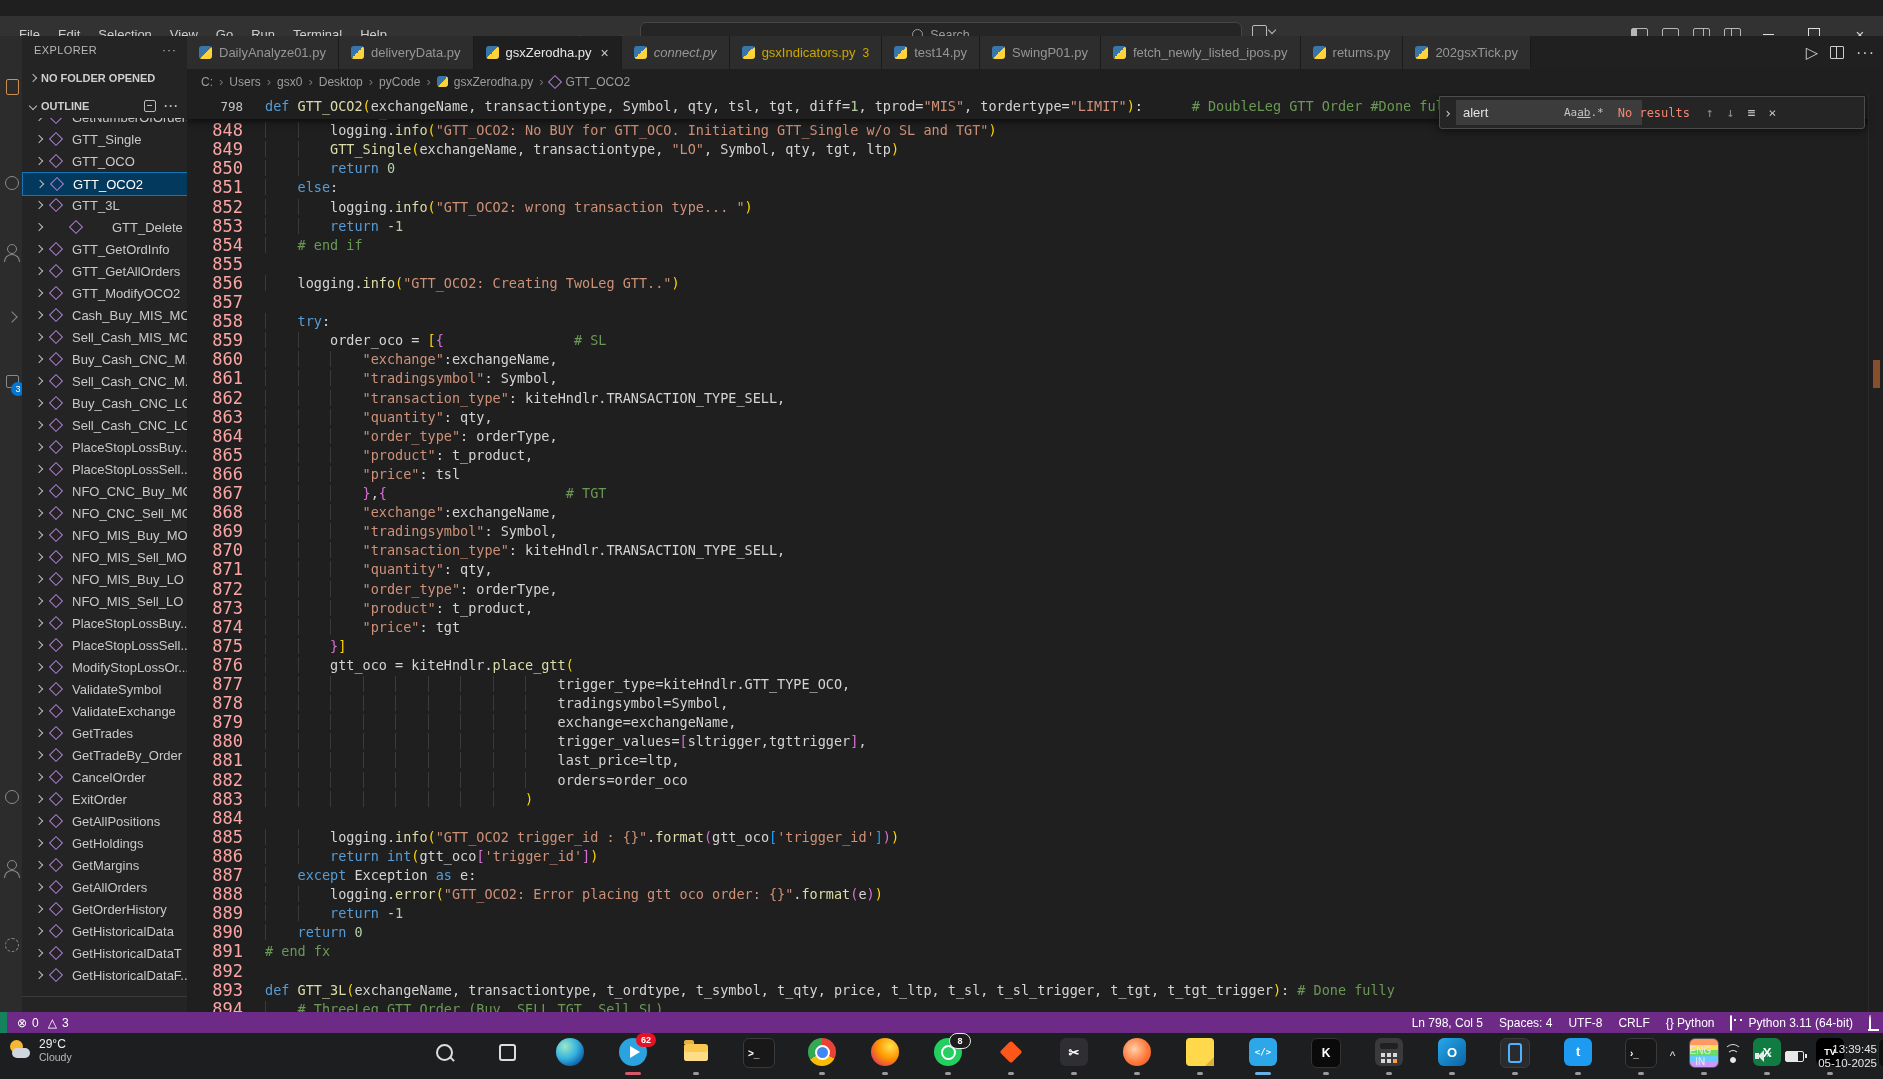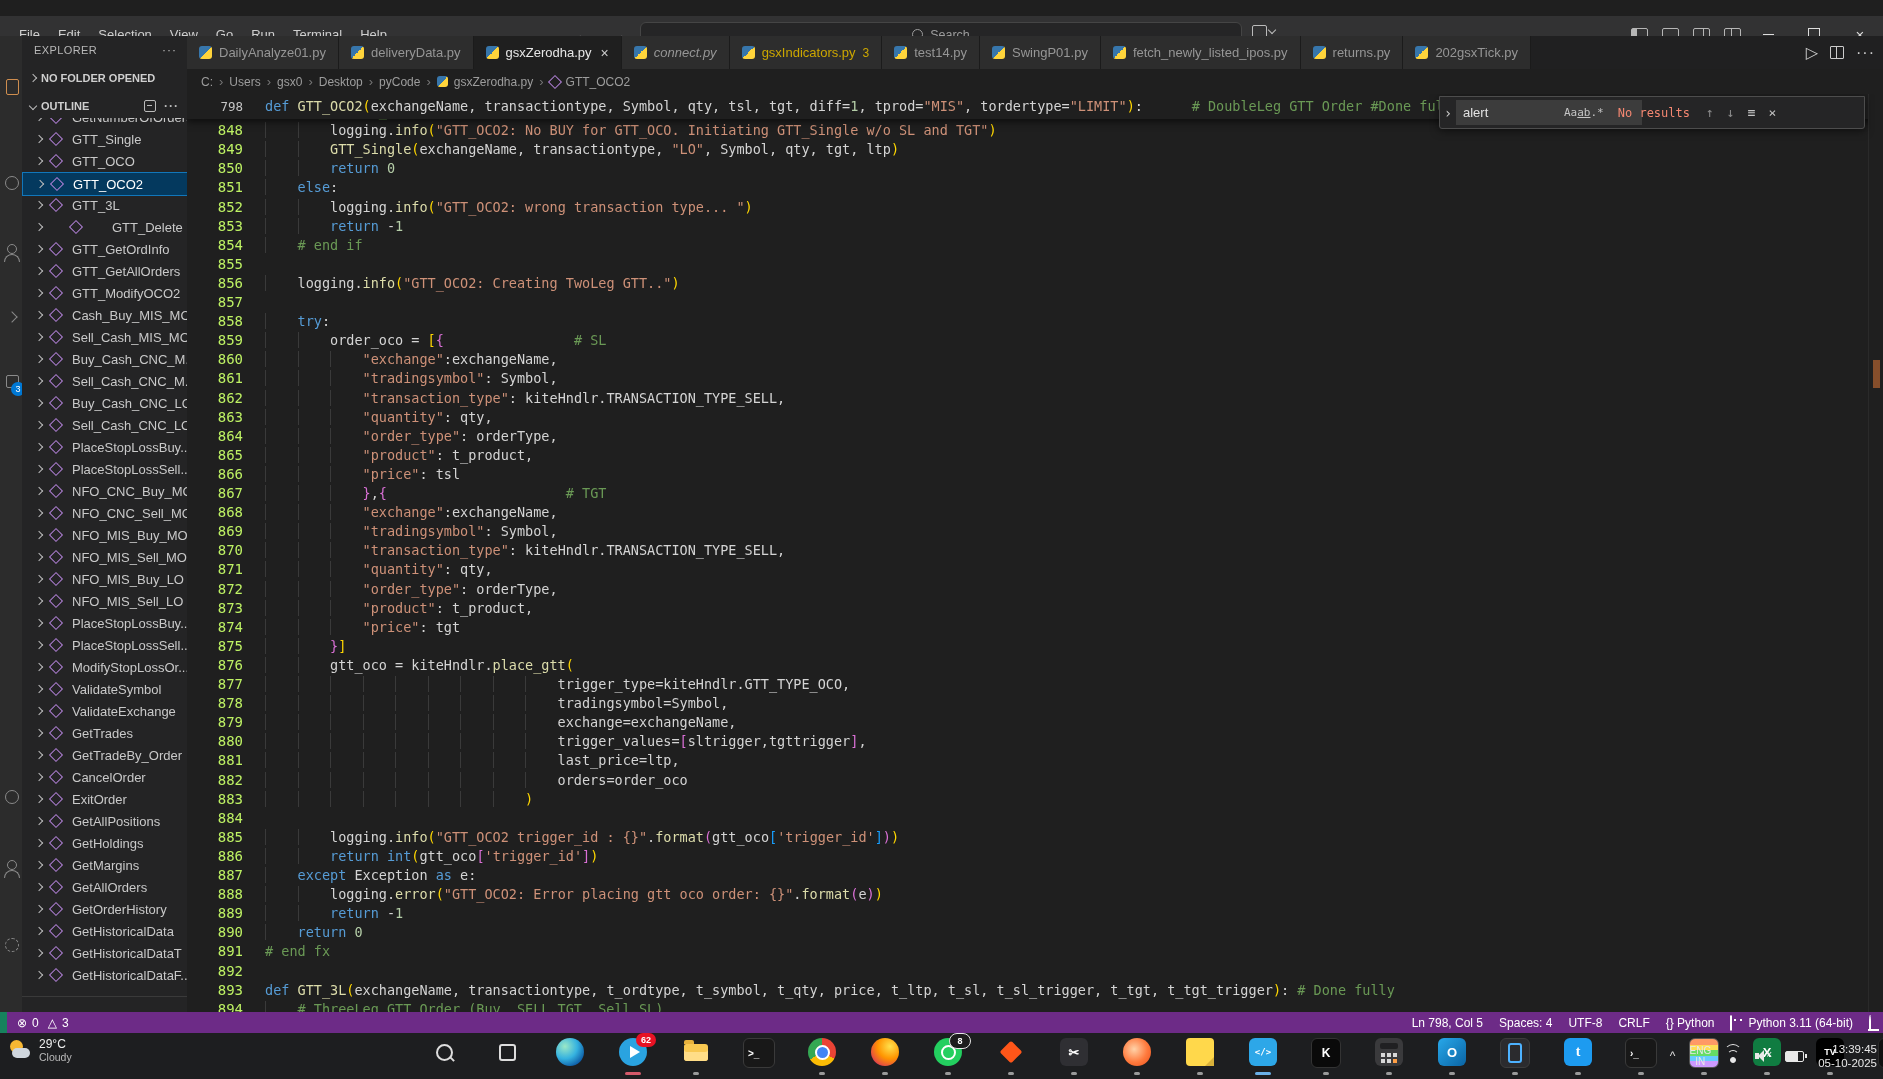--- a/index.html
+++ b/index.html
@@ -78,21 +78,21 @@
   .split-ic::before{content:"";position:absolute;left:5px;top:0;bottom:0;width:1px;background:#ccc}
   #breadcrumb{position:absolute;left:187px;top:69px;width:1696px;height:25px;background:#1f1f1f;display:flex;align-items:center;
               gap:6px;font-size:12px;color:#9d9d9d;padding-left:14px}
   #breadcrumb .sep{color:#767676;font-size:13px}
   #breadcrumb .sym{width:8px;height:8px;border:1.2px solid #b180d7;transform:rotate(45deg);display:inline-block}
 
   
   #code{position:absolute;left:187px;top:94px;width:1696px;height:918px;background:#1f1f1f;overflow:hidden;
         font-family:"DejaVu Sans Mono",monospace;font-size:13.5px}
   .cl{position:absolute;left:0;width:100%;height:19.1px;line-height:19.1px;white-space:pre}
-  .cl .ln{position:absolute;left:0;width:56px;text-align:right;color:#bef264;font-size:14px}
+  .cl .ln{position:absolute;left:0;width:56px;text-align:right;color:#fca5a5;font-size:17px}
   .cl .txt{position:absolute;left:78px;white-space:pre}
   .ind{background:repeating-linear-gradient(to right,#3a3a3a 0 1px,transparent 1px 4ch)}
   .sg-k{color:#569cd6}.sg-f{color:#dcdcaa}.sg-s{color:#ce9178}.sg-c{color:#6a9955}
   .sg-n{color:#b5cea8}.sg-t{color:#d4d4d4}.sg-b1{color:#ffd700}.sg-b2{color:#da70d6}.sg-b3{color:#179fff}
   #sticky{position:absolute;left:0;top:0;width:100%;height:25px;line-height:25px;background:#1f1f1f;z-index:5;
           box-shadow:0 3px 7px rgba(0,0,0,.55);white-space:pre}
   #sticky .ln{position:absolute;left:0;width:56px;text-align:right;color:#c6c6c6;font-size:12.5px}
   #sticky .txt{position:absolute;left:78px}
   #scrollbar{position:absolute;right:0;top:0;width:14px;height:100%;background:#1f1f1f;border-left:1px solid #2a2a2a;z-index:6}
   #scrollmark{position:absolute;right:3px;top:266px;width:7px;height:28px;background:#99572e;opacity:.85;z-index:7}

